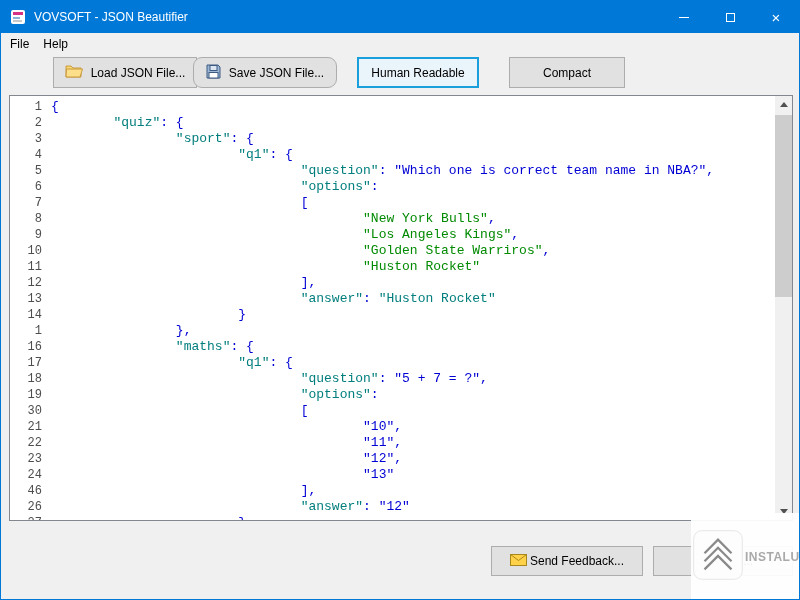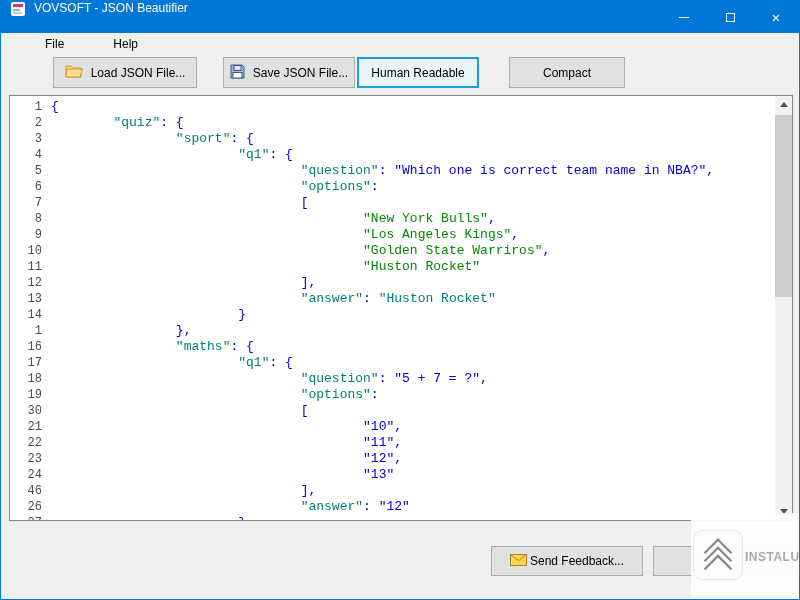--- a/index.html
+++ b/index.html
@@ -6,37 +6,37 @@
   html, body { width: 800px; height: 600px; }
   body {
     font-family: "Liberation Sans", sans-serif;
     background: #f0f0f0;
     position: relative;
     overflow: hidden;
   }
   .window { position: absolute; inset: 0; border: 1px solid #0078d7; background: #f0f0f0; }
 
   
-  .titlebar { position: absolute; top: 0; left: 0; right: 0; height: 32px; background: #0078d7; display: flex; align-items: flex-start; }
+  .titlebar { position: absolute; top: 0; left: 0; right: 0; height: 32px; background: #0078d7; display: flex; align-items: center; }
   .app-icon { margin-left: 9px; width: 16px; height: 16px; flex: 0 0 auto; }
   .title { color: #ffffff; font-size: 12px; margin-left: 8px; white-space: nowrap; }
   .win-controls { margin-left: auto; display: flex; height: 32px; }
   .win-btn { width: 46px; height: 32px; display: flex; align-items: center; justify-content: center; color: #fff; cursor: default; }
   .glyph-min { width: 10px; height: 1px; background: #fff; display: block; }
   .glyph-max { width: 9px; height: 9px; border: 1px solid #fff; display: block; }
   .glyph-close { font-size: 15px; line-height: 15px; }
 
   
   .menubar { position: absolute; top: 32px; left: 0; right: 0; height: 22px; background: #f0f0f0; display: flex; align-items: center; padding-left: 2px; }
-  .menu-item { font-size: 12px; color: #000; padding: 3px 7px; margin-left: 35px; }
+  .menu-item { font-size: 12px; color: #000; padding: 3px 7px; }
 
   
   .tb-btn { position: absolute; top: 56px; height: 31px; background: #e1e1e1; border: 1px solid #adadad; font-size: 12px; color: #000; display: flex; align-items: center; justify-content: center; gap: 8px; font-family: "Liberation Sans", sans-serif; margin-left: 44px; }
   #btn-load { left: 8px; width: 144px; }
-  #btn-save { left: 178px; width: 132px; }
+  #btn-save { left: 148px; width: 144px; border-radius: 9px; }
   #btn-human { left: 312px; width: 122px; border: 2px solid #189fdc; background: #eaf4fb; }
   #btn-compact { left: 464px; width: 116px; }
 
   
   .editor { position: absolute; left: 8px; top: 94px; width: 784px; height: 426px; background: #ffffff; border: 1px solid #828790; overflow: hidden; }
   .gutter { position: absolute; left: 0; top: 3px; width: 32px; text-align: right; font-family: "Liberation Mono", monospace; font-size: 12px; color: #4d4d4d; }
   .ln { height: 16px; line-height: 16px; }
   .codewrap { position: absolute; left: 41px; top: 3px; right: 18px; overflow: hidden; }
   .cl { height: 16px; line-height: 16px; font-family: "Liberation Mono", monospace; font-size: 13px; white-space: pre; }
   .c-blue { color: #0000d4; }

